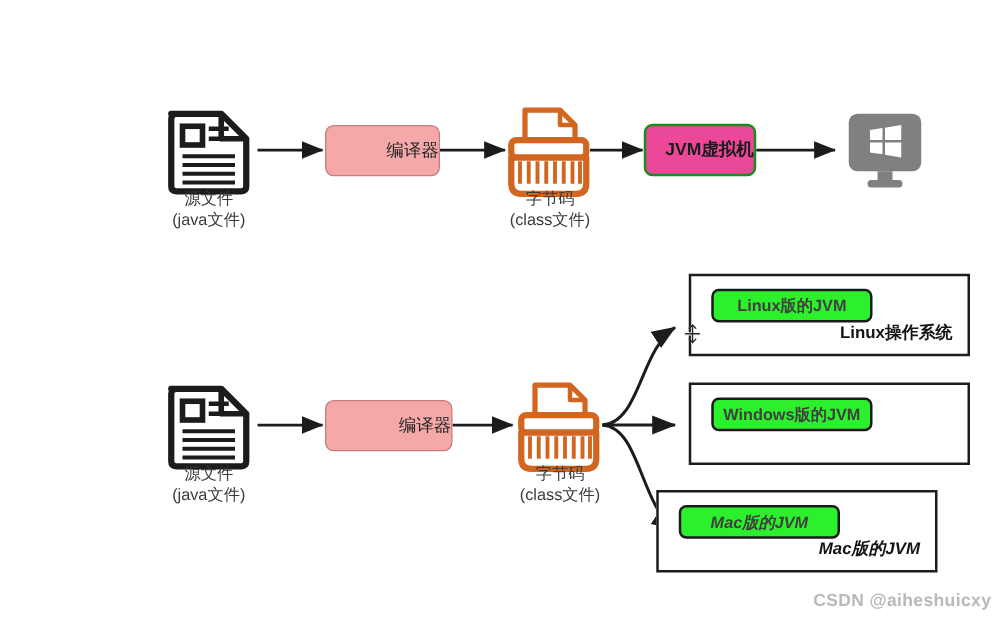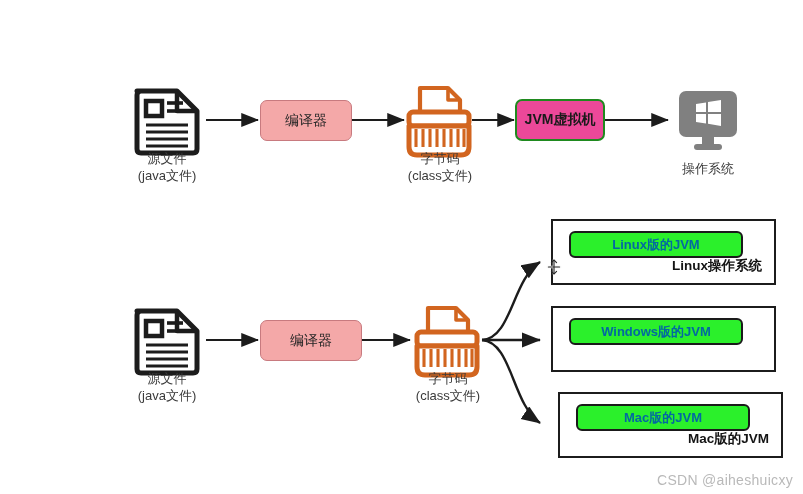--- a/index.html
+++ b/index.html
@@ -29,21 +29,21 @@
   .node {
     position: absolute;
     box-sizing: border-box;
   }
 
   
   .proc-box {
     border-radius: 7px;
     display: flex;
     align-items: center;
-    justify-content: center;
+    justify-content: flex-end;
     text-align: center;
     font-size: 14px;
     color: #262626;
   }
   .proc-compiler {
     background: #f4a8a8;
     border: 1.6px solid #c87a7f;
   }
   .proc-jvm {
     background: #ec4899;
@@ -67,31 +67,31 @@
   .os-box {
     position: absolute;
     box-sizing: border-box;
     background: #ffffff;
     border: 2.4px solid #1c1c1c;
   }
   .os-jvm-chip {
     position: absolute;
     left: 16px;
     top: 10px;
-    width: 174px;
+    width: 129px;
     height: 27px;
     background: #2bf02b;
     border: 2px solid #1a1a1a;
     border-radius: 6px;
     display: flex;
     align-items: center;
     justify-content: center;
     font-size: 13px;
     font-weight: bold;
-    color: #0369a1;
+    color: #404040;
     box-sizing: border-box;
   }
   .os-name {
     position: absolute;
     right: 12px;
     bottom: 8px;
     font-size: 13.5px;
     font-weight: bold;
     color: #141414;
     white-space: nowrap;
@@ -100,20 +100,21 @@
 
   
   .watermark {
     position: absolute;
     right: 10px;
     bottom: 6px;
     font-size: 14px;
     color: #b9b9b9;
     letter-spacing: 0.3px;
     white-space: nowrap;
+    font-weight: bold;
   }
 
   .icon-wrap { position: absolute; }
 </style>
 </head>
 <body>
 
 <div id="stage">
 
   <svg class="layer" viewBox="0 0 803 494">
@@ -191,23 +192,20 @@
       <rect x="25" y="48" width="12" height="7" fill="#808080"></rect>
       <rect x="17" y="55" width="28" height="6" rx="3" ry="3" fill="#808080"></rect>
       <g fill="#ffffff">
         <path d="M19,15 L29,13.4 L29,23 L19,23 Z"></path>
         <path d="M31,13.1 L44,11 L44,23 L31,23 Z"></path>
         <path d="M19,25 L29,25 L29,34.4 L19,32.9 Z"></path>
         <path d="M31,25 L44,25 L44,37 L31,34.8 Z"></path>
       </g>
     </svg>
   </div>
-  <div class="caption" style="left:653px; top:160px; width:110px;">
-    <div>操作系统</div>
-  </div>
 
   <div class="icon-wrap" style="left:131px; top:306px;">
     <svg width="72" height="72" viewBox="0 0 72 72">
       <path d="M6,5 L46,5 L66,25 L66,63 Q66,67 62,67 L10,67 Q6,67 6,63 L6,9 Q6,5 10,5 Z" fill="#ffffff" stroke="#1c1c1c" stroke-width="5" stroke-linejoin="round"></path>
       <path d="M46,5 L46,25 L66,25" fill="none" stroke="#1c1c1c" stroke-width="4.5" stroke-linejoin="round"></path>
       <rect x="15" y="15" width="16" height="15" fill="none" stroke="#1c1c1c" stroke-width="4.5"></rect>
       <line x1="36" y1="17" x2="52" y2="17" stroke="#1c1c1c" stroke-width="3.6"></line>
       <line x1="36" y1="25" x2="46" y2="25" stroke="#1c1c1c" stroke-width="3.6"></line>
       <line x1="15" y1="39" x2="57" y2="39" stroke="#1c1c1c" stroke-width="3.2"></line>
       <line x1="15" y1="46" x2="57" y2="46" stroke="#1c1c1c" stroke-width="3.2"></line>
@@ -253,21 +251,21 @@
     </div>
     <div class="os-name">Linux操作系统</div>
   </div>
 
   <div class="os-box" style="left:551px; top:306px; width:225px; height:66px;">
     <div class="os-jvm-chip">
       <span>Windows版的JVM</span>
     </div>
   </div>
 
-  <div class="os-box" style="left:558px; top:392px; width:225px; height:66px;">
+  <div class="os-box" style="left:525px; top:392px; width:225px; height:66px;font-style:italic;">
     <div class="os-jvm-chip">
       <span>Mac版的JVM</span>
     </div>
     <div class="os-name">Mac版的JVM</div>
   </div>
 
   <div class="icon-wrap" style="left:546px; top:258px;">
     <svg width="16" height="18" viewBox="0 0 16 18">
       <g stroke="#f2f2f2" stroke-width="2.6" fill="none" stroke-linecap="round">
         <line x1="8" y1="2" x2="8" y2="16"></line>

